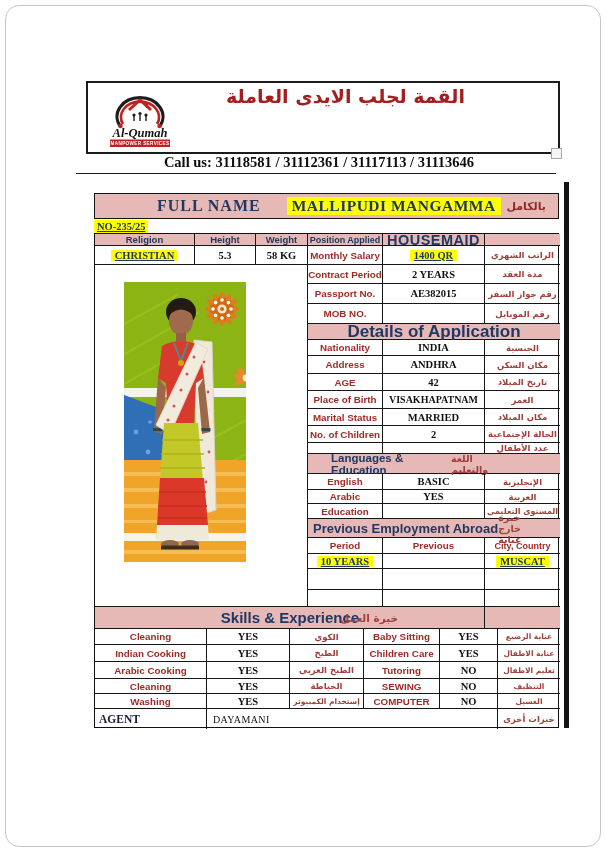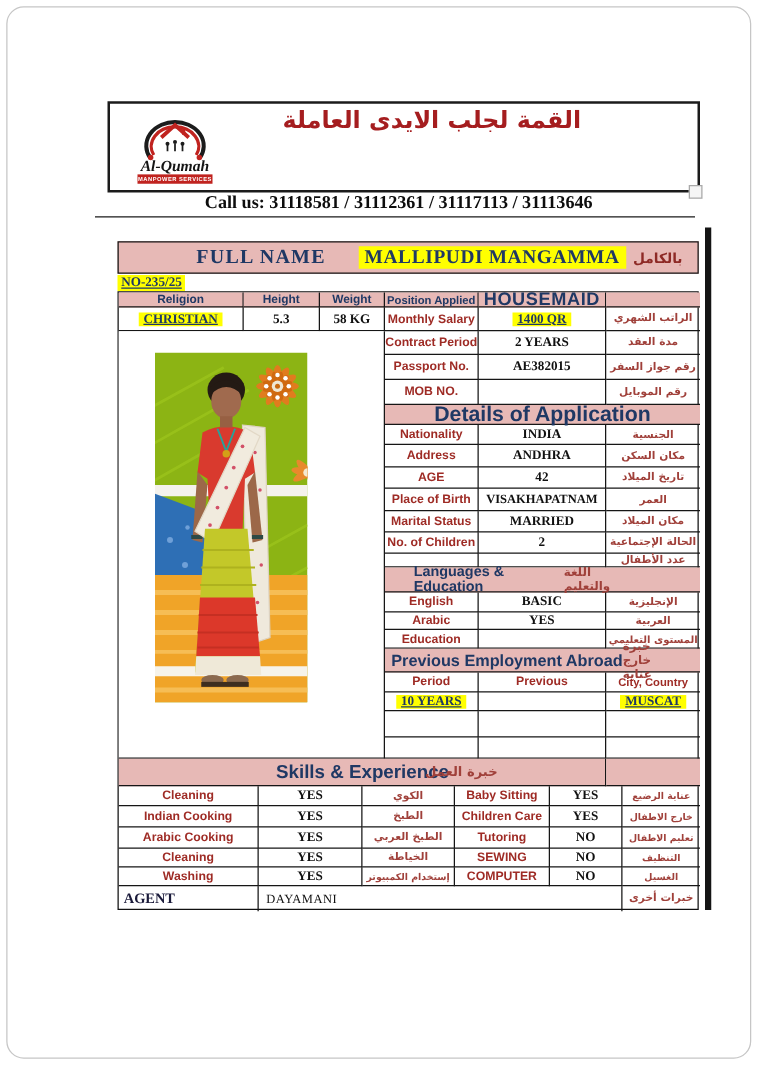--- a/index.html
+++ b/index.html
@@ -434,21 +434,21 @@
     <div class="c" style="left:195px;top:411px;width:74px;height:17px">
         <span class="ar">الطبخ</span>
       </div>
     <div class="c" style="left:269px;top:411px;width:76px;height:17px">
         <span class="lblR">Children Care</span>
       </div>
     <div class="c" style="left:345px;top:411px;width:58px;height:17px">
         <span class="val">YES</span>
       </div>
     <div class="c noR" style="left:403px;top:411px;width:62px;height:17px">
-        <span class="ar" style="font-size:7.5px">خارج الاطفال</span>
+        <span class="ar" style="font-size:7.5px">عناية الاطفال</span>
       </div>
 
     <div class="c" style="left:0;top:428px;width:112px;height:17px">
         <span class="lblR">Arabic Cooking</span>
       </div>
     <div class="c" style="left:112px;top:428px;width:83px;height:17px">
         <span class="val">YES</span>
       </div>
     <div class="c" style="left:195px;top:428px;width:74px;height:17px">
         <span class="ar">الطبخ العربي</span>

